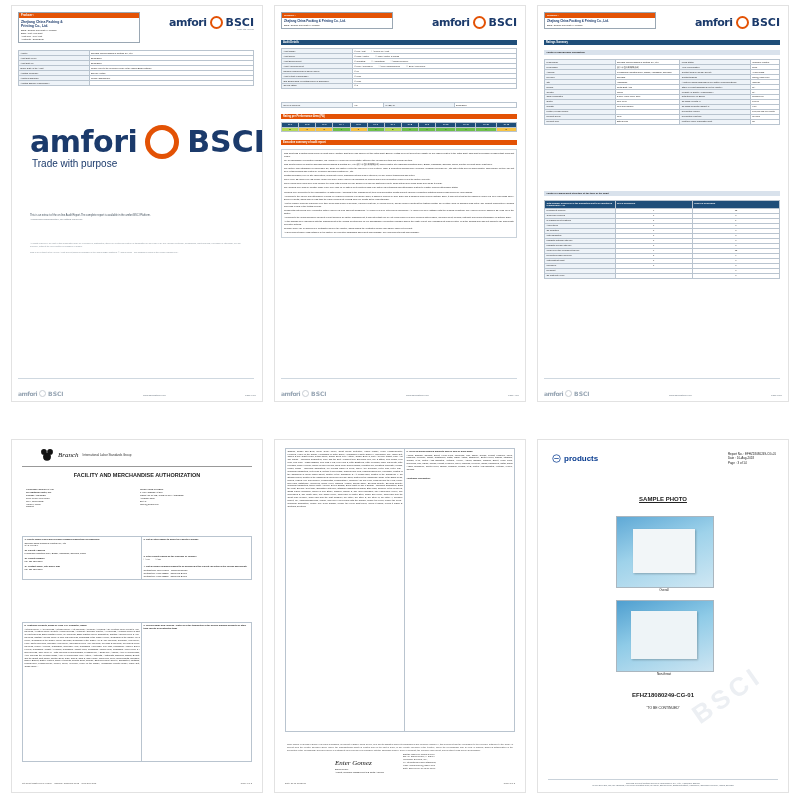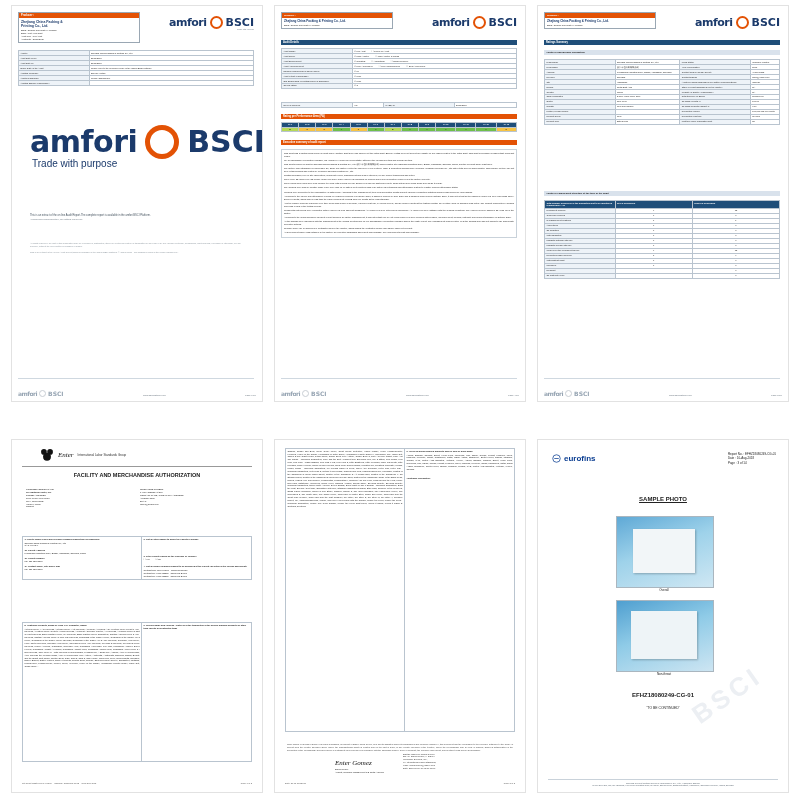--- a/index.html
+++ b/index.html
@@ -450,21 +450,21 @@
 </div>
 
 <div class="sheet" style="left:12px;top:440px;width:250px;height:352px;">
 
   <div style="position:absolute;left:28px;top:8px;display:flex;align-items:center;gap:4px;">
     <svg width="14" height="14" viewBox="0 0 32 32">
       <circle cx="9" cy="9" r="6.5" fill="#111"></circle>
         <circle cx="23" cy="9" r="6.5" fill="#111"></circle>
         <circle cx="16" cy="20" r="9" fill="#111"></circle>
     </svg>
-    <span style="font-family:'Liberation Serif',serif;font-size:7px;font-style:italic;color:#111;">Enter</span>
+    <span style="font-family:'Liberation Serif',serif;font-size:7px;font-style:italic;color:#111;">Branch</span>
     <span style="font-size:3px;color:#333;">International Labor Standards Group</span>
   </div>
   <div style="position:absolute;left:10px;top:26px;right:10px;border-top:0.5px solid #999;"></div>
 
   <div class="center bold" style="position:absolute;left:10px;top:32px;right:10px;font-size:5.5px;">FACILITY AND MERCHANDISE AUTHORIZATION</div>
 
   <div style="position:absolute;left:14px;top:48px;width:100px;">
     <div class="t">LICENSEE/VENDOR NAME</div>
     <div class="t bold">Lee Editions Printer, Inc.</div>
     <div class="t">STREET ADDRESS</div>
@@ -582,21 +582,21 @@
 </div>
 
 <div class="sheet" style="left:538px;top:440px;width:250px;height:352px;">
   <div class="watermark" style="left:150px;top:240px;">BSCI</div>
 
   <div style="position:absolute;left:14px;top:14px;display:flex;align-items:center;gap:3px;">
     <svg width="9" height="9" viewBox="0 0 24 24">
       <circle cx="12" cy="12" r="10" fill="none" stroke="#0a3d91" stroke-width="2"></circle>
       <path d="M6 12 L18 12" stroke="#0a3d91" stroke-width="2"></path>
     </svg>
-    <span style="font-size:8px;color:#0a3d91;font-weight:bold;">eurofins</span>
+    <span style="font-size:8px;color:#0a3d91;font-weight:bold;">products</span>
   </div>
 
   <div style="position:absolute;right:12px;top:12px;font-size:3px;line-height:4.4px;">
     <div><span>Report No.</span> : <span>EFHZ18080249-CG-01</span></div>
     <div><span>Date</span> : <span>10-Aug-2018</span></div>
     <div><span>Page</span> : <span>3 of 14</span></div>
   </div>
 
   <div class="center bold" style="position:absolute;left:0;right:0;top:56px;font-size:6px;text-decoration:underline;">SAMPLE PHOTO</div>
 

